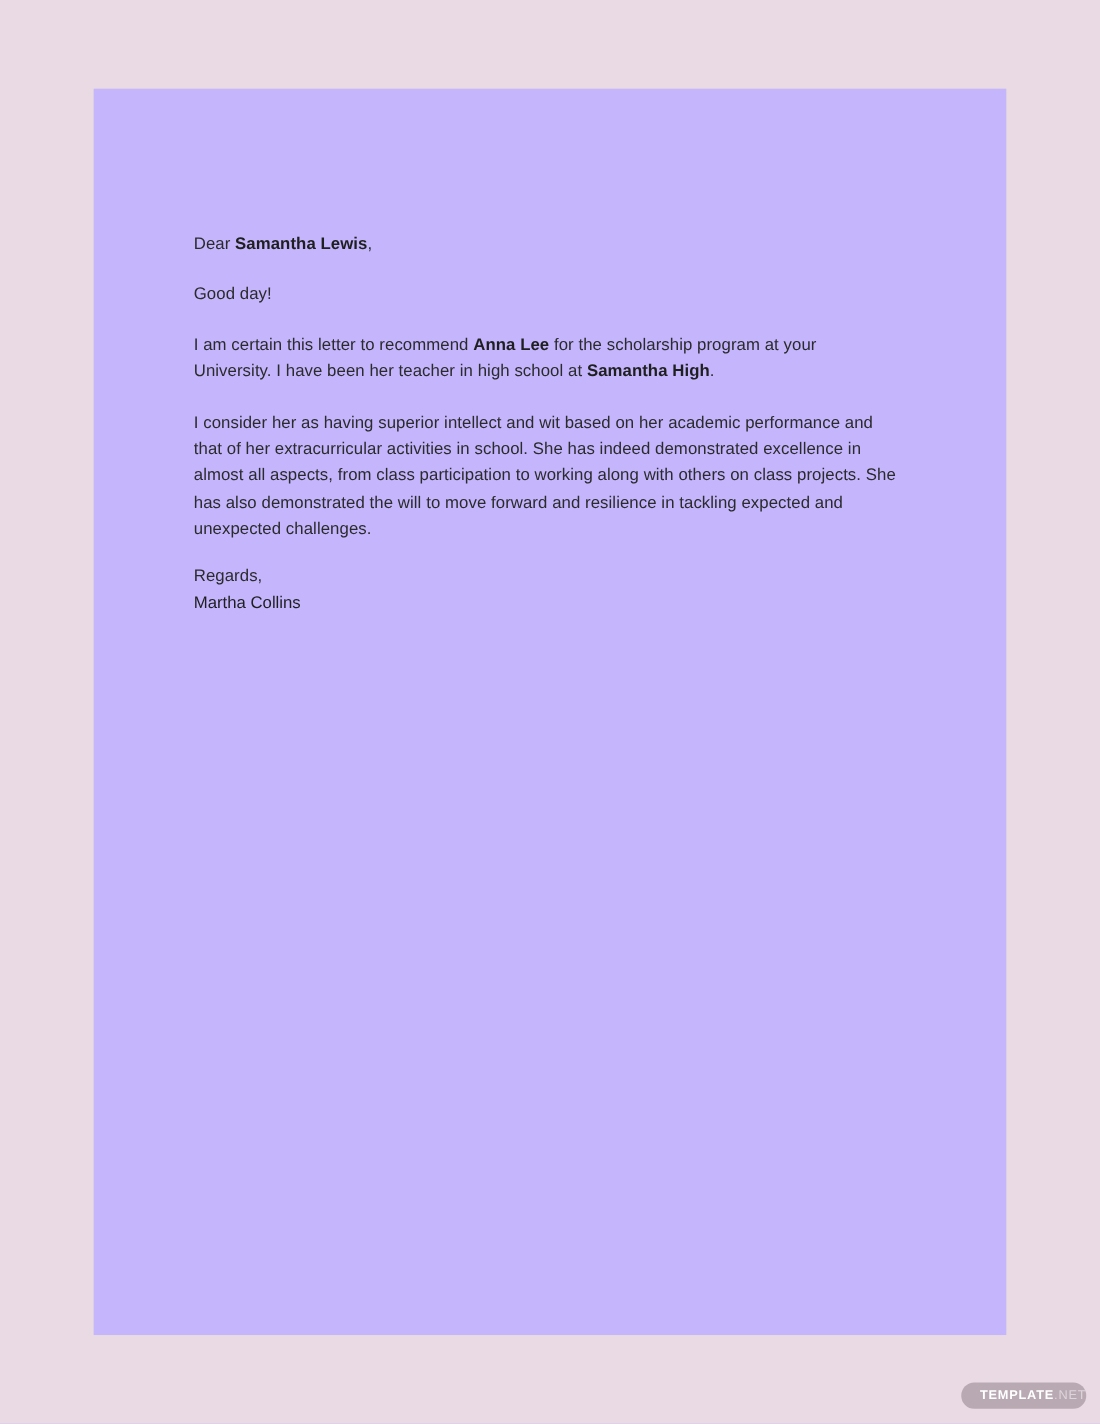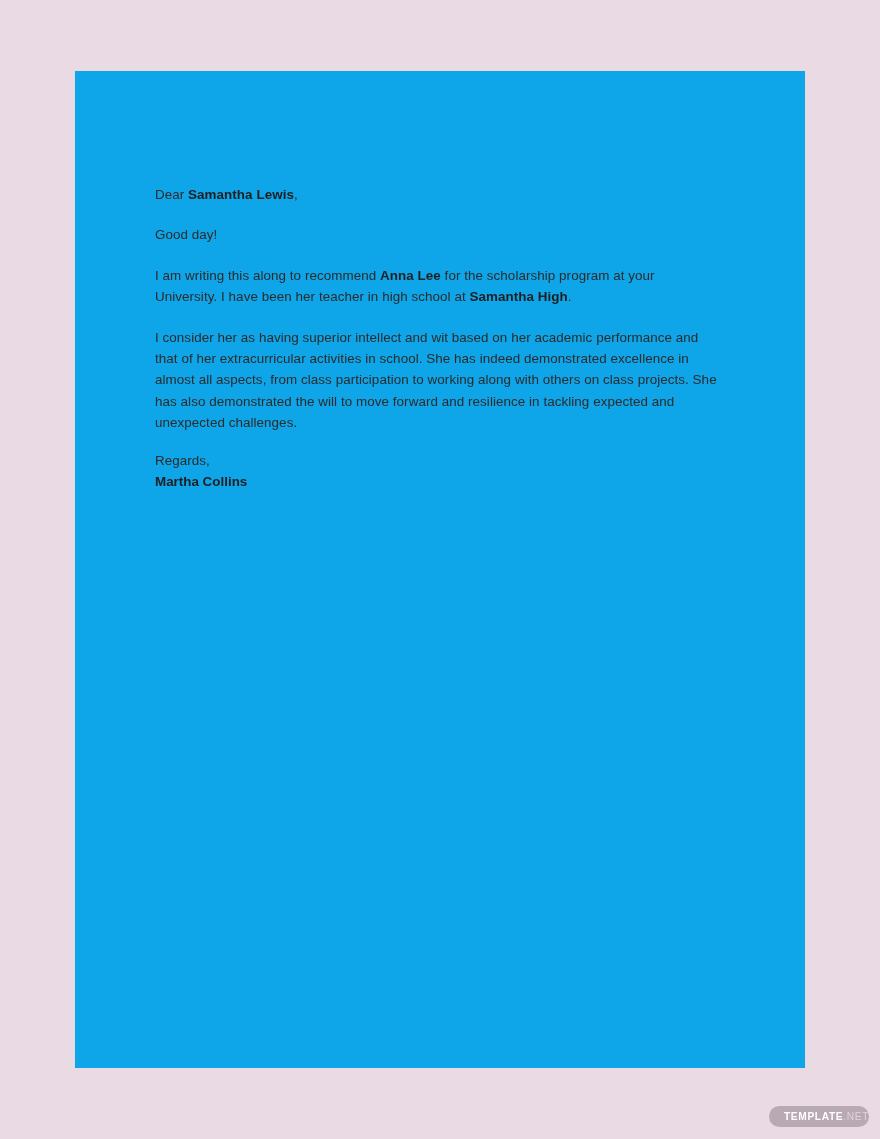--- a/index.html
+++ b/index.html
@@ -25,21 +25,21 @@
     height: 1139px;
   }
 
   
   .letter-sheet {
     position: absolute;
     left: 75px;
     top: 71px;
     width: 730px;
     height: 997px;
-    background: #0ea5e9;
+    background: #c4b5fd;
     box-shadow: 0 0 1px rgba(0,0,0,0.05);
   }
 
   
   .letter-body {
     position: absolute;
     left: 80px;
     top: 113px;
     width: 562px;
   }
@@ -60,21 +60,21 @@
   .block.spaced-before {
     margin-top: 19px;
   }
 
   b, .b {
     font-weight: 700;
     color: #1f1f1f;
   }
 
   .sig-line {
-    font-weight: 700;
+    font-weight: 400;
     color: #1f1f1f;
     font-size: 13.4px;
     line-height: 21.4px;
     margin: 0;
   }
 
   
   .watermark {
     position: absolute;
     left: 769px;
@@ -105,21 +105,21 @@
 <div class="canvas">
 
   <div class="letter-sheet">
 
     <div class="letter-body">
 
       <p class="block"><span>Dear </span><span class="b">Samantha Lewis</span><span>,</span></p>
 
       <p class="block spaced-before">Good day!</p>
 
-      <p class="block spaced-before"><span>I am writing this along to recommend </span><span class="b">Anna Lee</span><span> for the scholarship program at your University. I have been her teacher in high school at </span><span class="b">Samantha High</span><span>.</span></p>
+      <p class="block spaced-before"><span>I am certain this letter to recommend </span><span class="b">Anna Lee</span><span> for the scholarship program at your University. I have been her teacher in high school at </span><span class="b">Samantha High</span><span>.</span></p>
 
       <p class="block spaced-before">I consider her as having superior intellect and wit based on her academic performance and that of her extracurricular activities in school. She has indeed demonstrated excellence in almost all aspects, from class participation to working along with others on class projects. She has also demonstrated the will to move forward and resilience in tackling expected and unexpected challenges.</p>
 
 
       <p class="block" style="margin-top:16px;">Regards,</p>
 
       <p class="sig-line sig-gap">Martha Collins</p>
 
     </div>
   </div>

